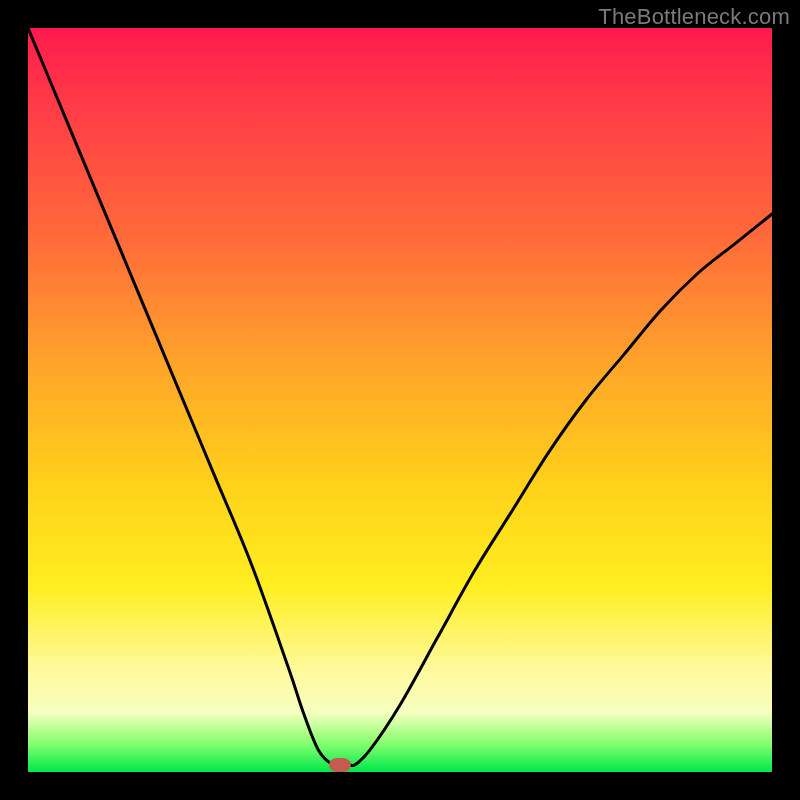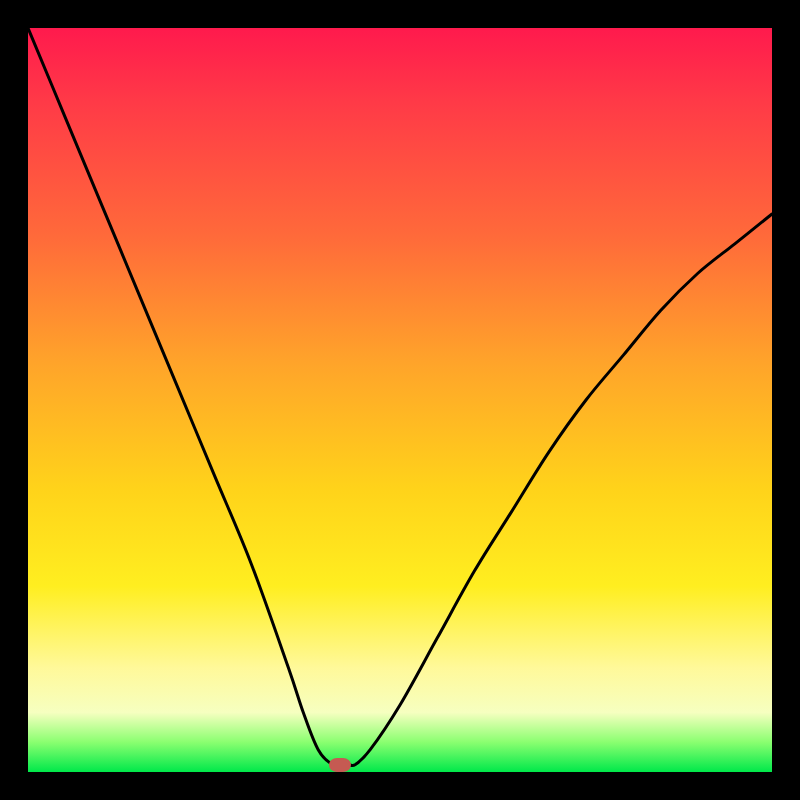--- a/index.html
+++ b/index.html
@@ -62,20 +62,21 @@
     width: 22px;
     height: 14px;
     background: #c55a52;
     border-radius: 8px / 7px;
   }
 </style>
 </head>
 <body>
 
 <div class="frame">
+  <div class="watermark">TheBottleneck.com</div>
 
   <div class="plot-area">
     <svg class="curve" viewBox="0 0 744 744" preserveAspectRatio="none">
       <path id="curve-path" fill="none" stroke="#000" stroke-width="3" stroke-linecap="round" stroke-linejoin="round" d="M 0.0 0.0 C 6.2 14.9, 24.8 59.5, 37.2 89.3 C 49.6 119.0, 62.0 148.8, 74.4 178.6 C 86.8 208.3, 99.2 238.1, 111.6 267.8 C 124.0 297.6, 136.4 327.4, 148.8 357.1 C 161.2 386.9, 173.6 416.6, 186.0 446.4 C 198.4 476.2, 210.8 503.4, 223.2 535.7 C 235.6 567.9, 251.7 615.0, 260.4 639.8 C 269.1 664.6, 270.3 670.8, 275.3 684.5 C 280.2 698.1, 285.2 713.0, 290.2 721.7 C 295.1 730.4, 300.1 734.1, 305.0 736.6 C 310.0 739.0, 316.2 736.6, 319.9 736.6 C 323.6 736.6, 323.6 739.0, 327.4 736.6 C 331.1 734.1, 334.8 731.6, 342.2 721.7 C 349.7 711.8, 360.8 695.6, 372.0 677.0 C 383.2 658.4, 396.8 632.4, 409.2 610.1 C 421.6 587.8, 434.0 564.2, 446.4 543.1 C 458.8 522.0, 471.2 503.4, 483.6 483.6 C 496.0 463.8, 508.4 442.7, 520.8 424.1 C 533.2 405.5, 545.6 388.1, 558.0 372.0 C 570.4 355.9, 582.8 342.2, 595.2 327.4 C 607.6 312.5, 620.0 296.4, 632.4 282.7 C 644.8 269.1, 657.2 256.7, 669.6 245.5 C 682.0 234.4, 694.4 225.7, 706.8 215.8 C 719.2 205.8, 737.8 191.0, 744.0 186.0"></path>
     </svg>
     <div id="marker" class="marker" style="left: 301.48px; top: 729.56px;"></div>
   </div>
 </div>
 
 </body></html>

